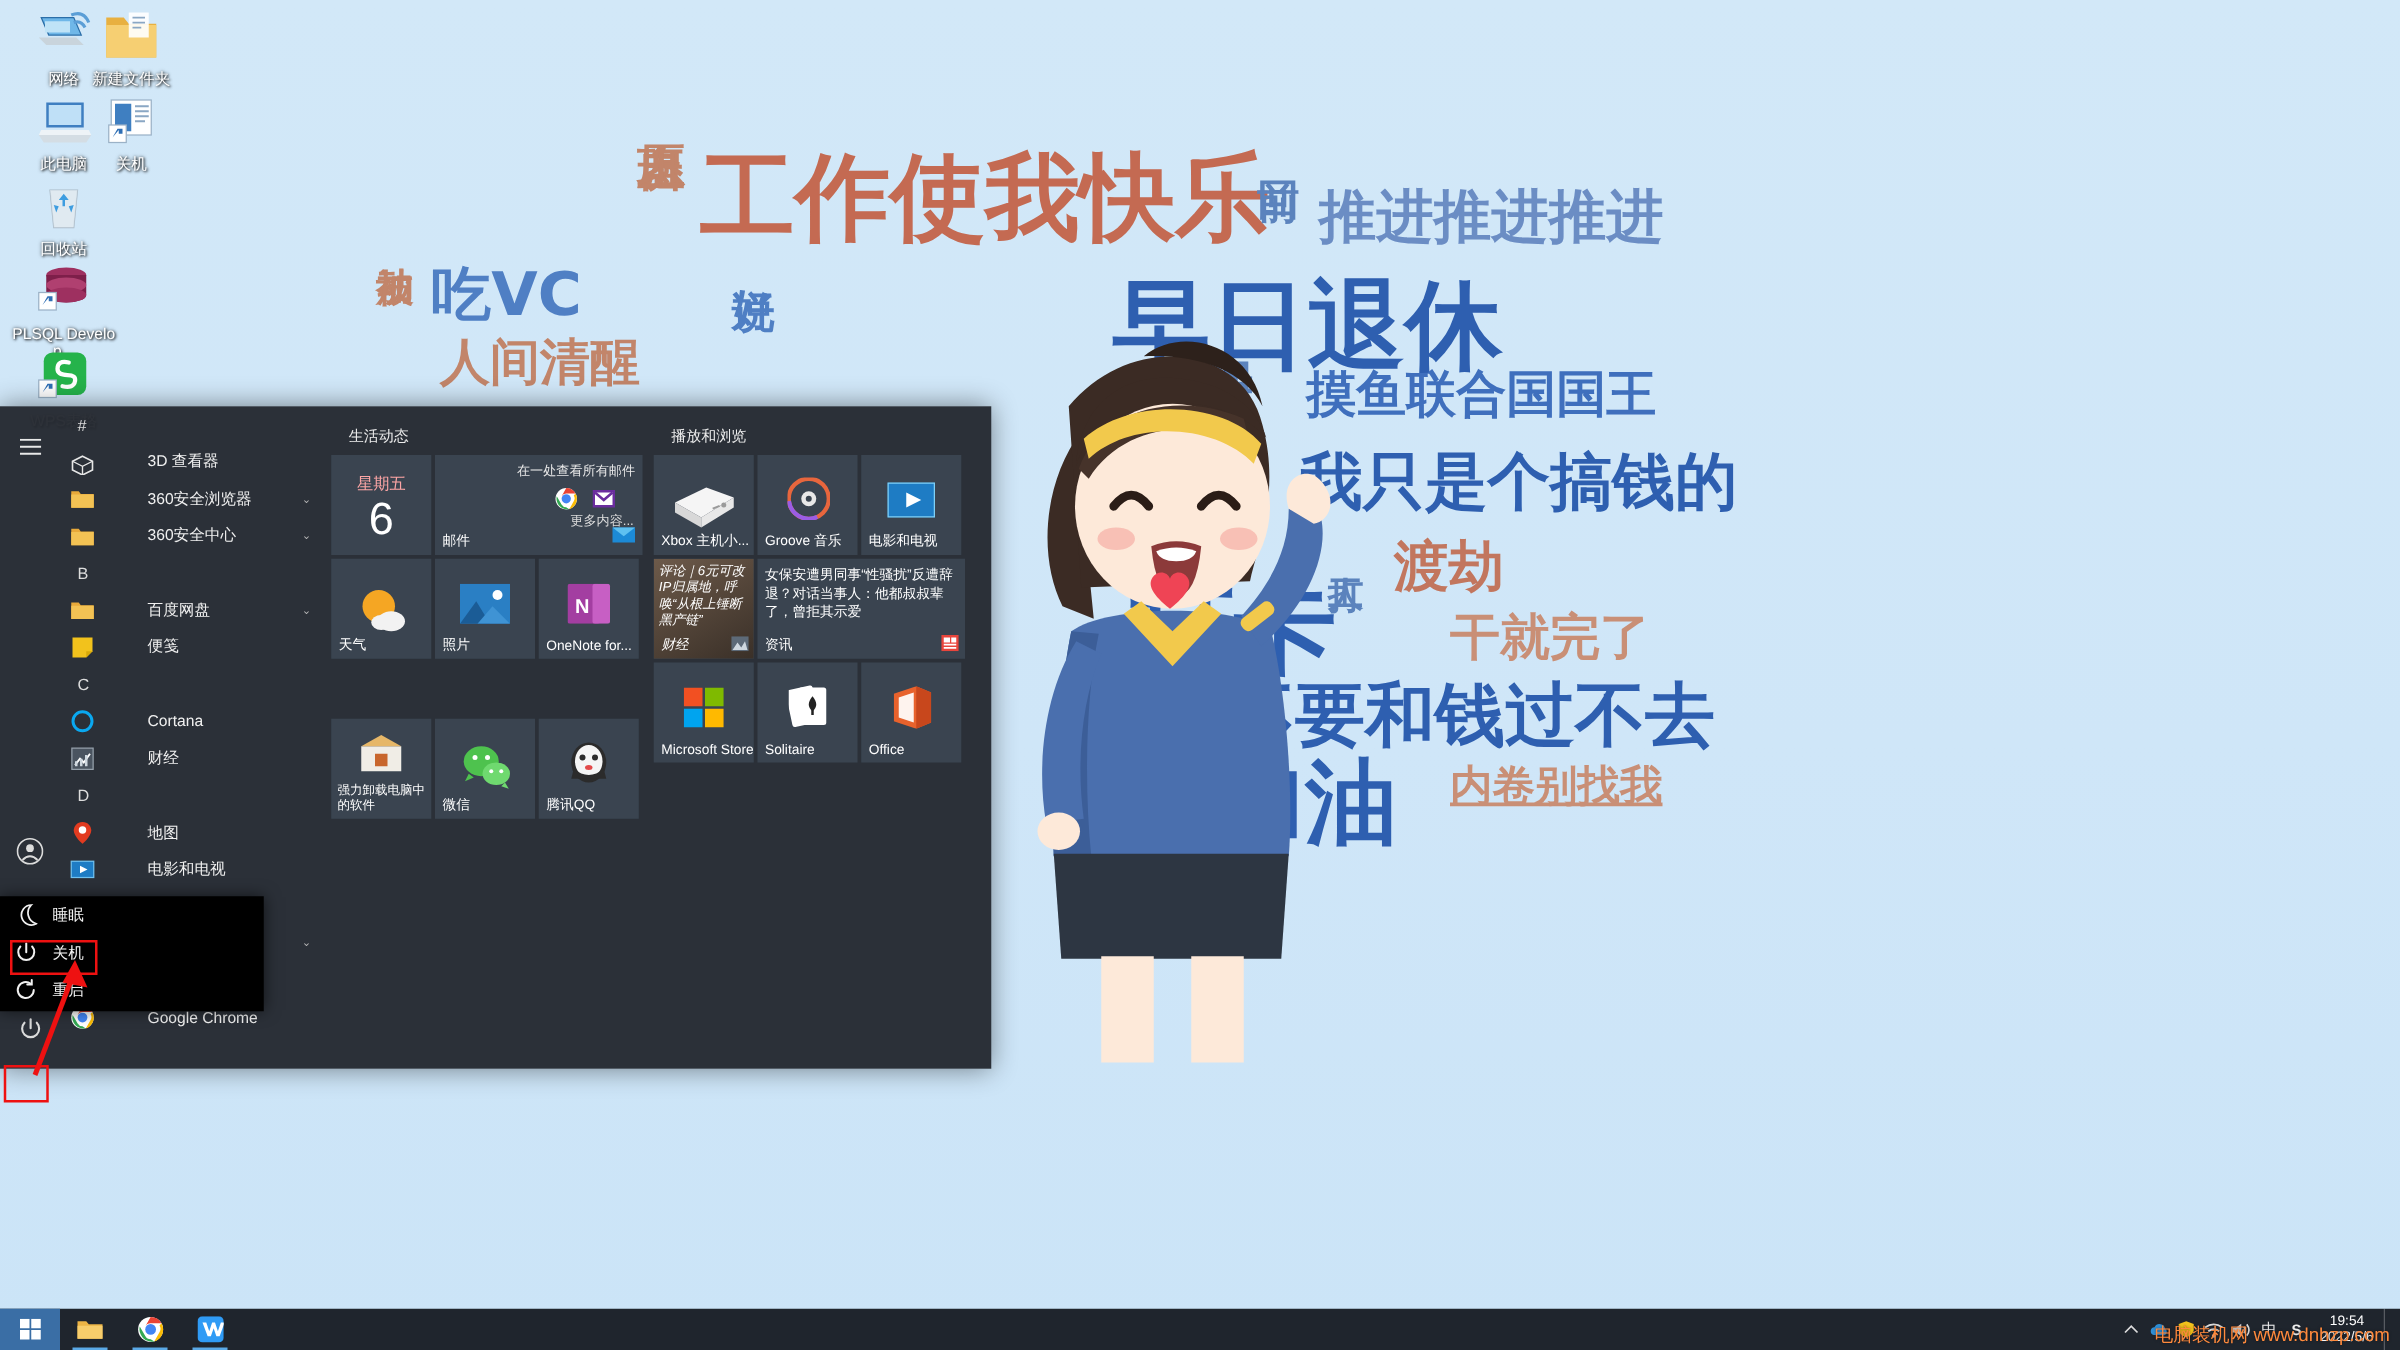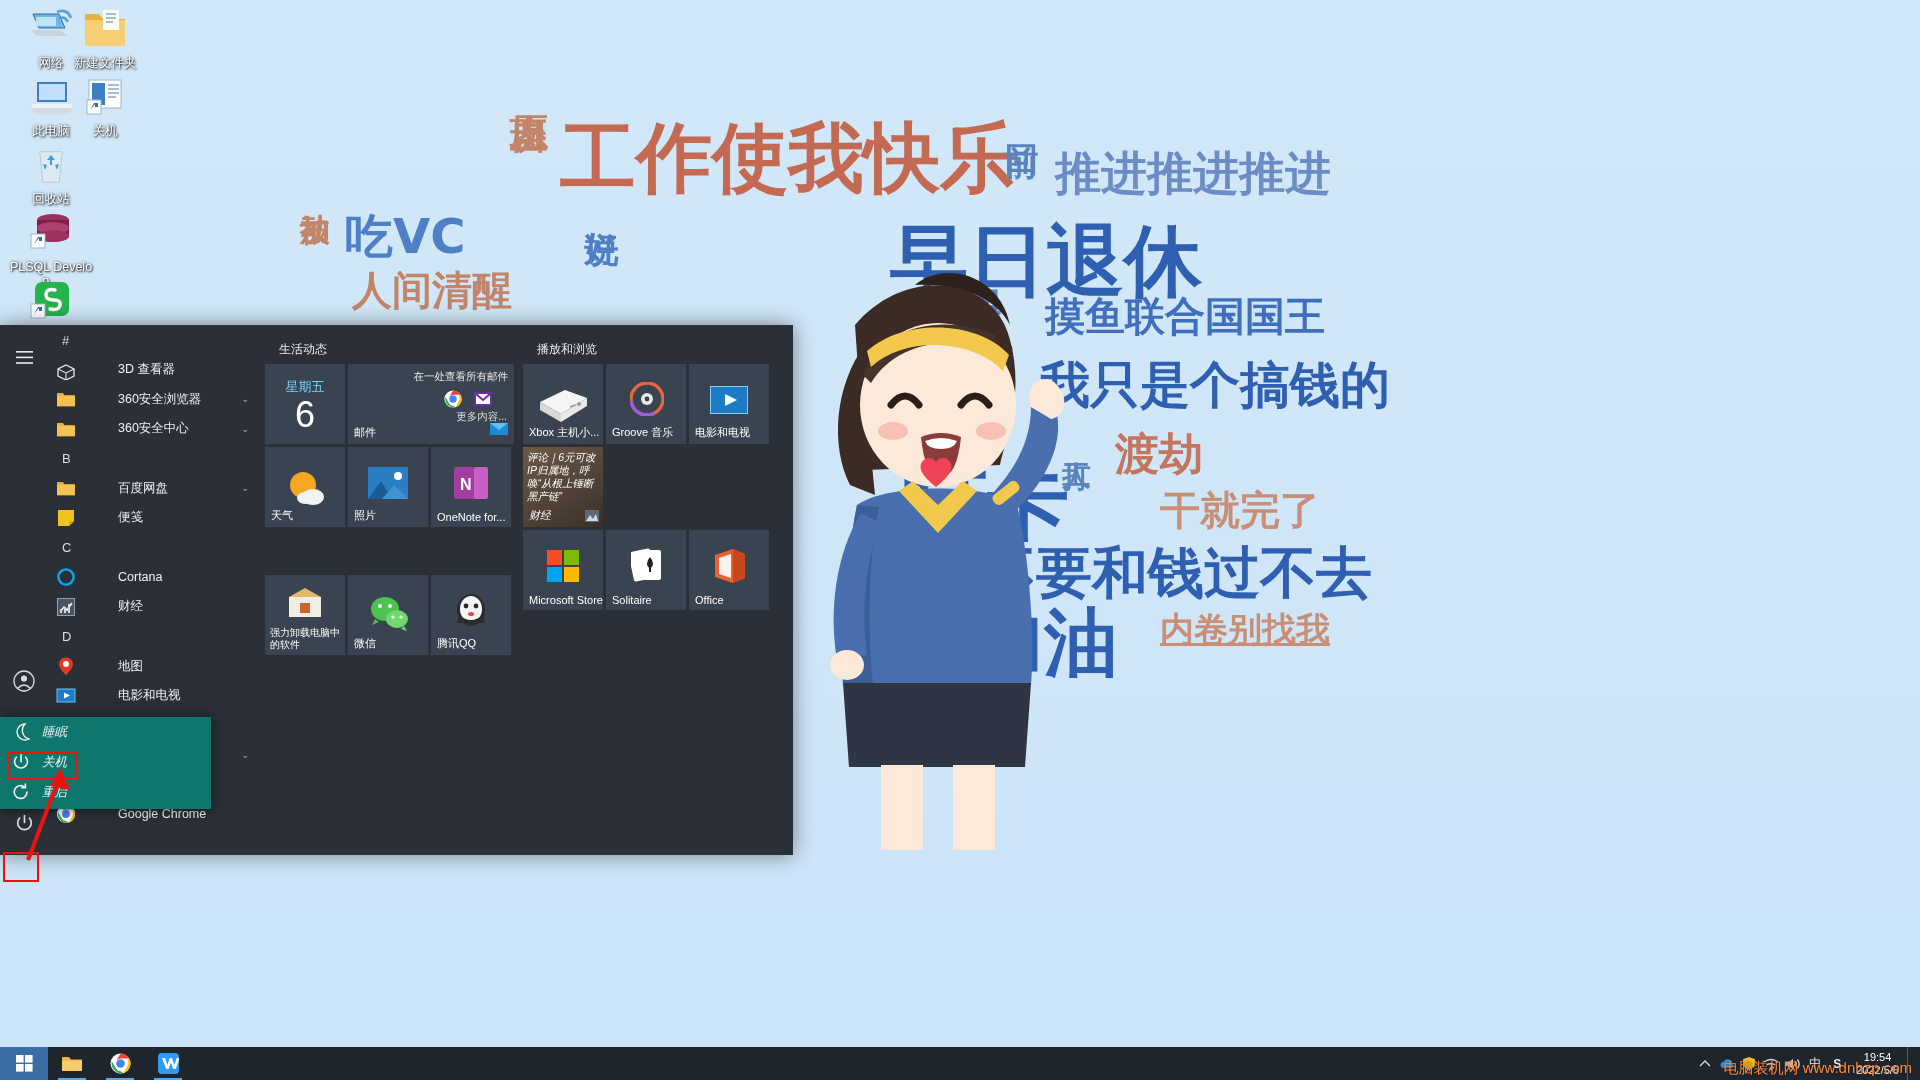--- a/index.html
+++ b/index.html
@@ -45,21 +45,21 @@
 
   #sm-tiles{position:absolute;left:255px;top:0;width:538px;height:530px;}
   .grp-title{position:absolute;font-size:12px;color:#ececec;}
   .tile{position:absolute;background:#3a4450;overflow:hidden;
     color:#fff;font-size:11px;}
   .tile .tl-name{position:absolute;left:6px;bottom:4px;font-size:11px;
     color:#fff;white-space:nowrap;overflow:hidden;max-width:92%;}
 
   
   #powerfly{position:absolute;left:0;top:717px;width:211px;height:92px;
-    background:#0f766e;box-shadow:0 0 12px rgba(0,0,0,.6);font-style:italic;}
+    background:#000000;box-shadow:0 0 12px rgba(0,0,0,.6);}
   .pw-row{height:30px;display:flex;align-items:center;padding-left:12px;
     color:#f2f2f2;font-size:12.5px;}
   .pw-row .pico{width:18px;height:18px;margin-right:12px;flex:0 0 18px;}
 
   
   #redbox-shut{position:absolute;left:8px;top:752px;width:66px;height:24px;
     border:2px solid #ee1111;}
   #redbox-start{position:absolute;left:3px;top:852px;width:32px;height:26px;
     border:2px solid #ee1111;}
   #redarrow{position:absolute;left:10px;top:760px;width:70px;height:110px;}
@@ -352,21 +352,21 @@
             <path d="M12.6 18.7 a9 9 0 0 1 -10.5 -10.8 l4 6.8 a4.5 4.5 0 0 0 3.9 2.3 Z" fill="#34a853"></path>
             <circle cx="10" cy="10" r="3.9" fill="#4285f4"></circle>
           </svg></div>
         <span>Google Chrome</span>
       </div>
     </div>
 
   <div id="sm-tiles">
       <div class="grp-title" style="left: 24px; top: 16px;">生活动态</div>
       <div class="tile" style="left: 10px; top: 39px; width: 80px; height: 80px;">
-        <div style="position:absolute;left:0;right:0;top:14px;text-align:center;font-size:13px;color:#7dd3fc;">星期五</div>
+        <div style="position:absolute;left:0;right:0;top:14px;text-align:center;font-size:13px;color:#fca5a5;">星期五</div>
         <div style="position:absolute;left:0;right:0;top:30px;text-align:center;font-size:36px;color:#fff;font-weight:300;">6</div>
       </div>
       <div class="tile" style="left: 93px; top: 39px; width: 166px; height: 80px;">
         <div style="position:absolute;right:6px;top:6px;font-size:10.5px;color:#e8e8e8;">在一处查看所有邮件</div>
         <div style="position:absolute;right:52px;top:26px;"><svg width="18" height="18" viewBox="0 0 18 18">
             <circle cx="9" cy="9" r="8.6" fill="#fff"></circle>
             <path d="M9 .4 a8.6 8.6 0 0 1 7.4 4.4 l-7.4 0 a4.3 4.3 0 0 0 -3.7 2.1 Z" fill="#ea4335"></path>
             <path d="M16.4 4.8 a8.6 8.6 0 0 1 -5 12.5 l3.7 -6.5 a4.3 4.3 0 0 0 -.1 -4.5 Z" fill="#fbbc05"></path>
             <path d="M11.4 17.3 a8.6 8.6 0 0 1 -10 -10.3 l3.8 6.5 a4.3 4.3 0 0 0 3.7 2.2 Z" fill="#34a853"></path>
             <circle cx="9" cy="9" r="3.7" fill="#4285f4"></circle>
@@ -468,20 +468,31 @@
         <div class="tl-name">电影和电视</div>
       </div>
       <div class="tile" style="left: 268px; top: 122px; width: 80px; height: 80px; font-style: italic;">
         <div style="position:absolute;inset:0;background:linear-gradient(150deg,#6d5a4a,#3a3028);"></div>
         <div style="position:absolute;left:4px;right:4px;top:4px;font-size:10.5px;line-height:13px;color:#fff;">评论｜6元可改IP归属地，呼唤“从根上锤断黑产链”</div>
         <div style="position:absolute;right:4px;bottom:3px;"><svg width="14" height="12" viewBox="0 0 14 12">
             <rect width="14" height="12" fill="#5d6a78"></rect>
             <path d="M1 11 L5 5 L8 9 L11 4 L13 11 Z" fill="#cfd8e0"></path>
           </svg></div>
         <div class="tl-name">财经</div>
+      </div>
+      <div class="tile" style="left: 351px; top: 122px; width: 166px; height: 80px;">
+        <div style="position:absolute;left:6px;right:6px;top:6px;font-size:11px;line-height:15px;color:#fff;">女保安遭男同事“性骚扰”反遭辞退？对话当事人：他都叔叔辈了，曾拒其示爱</div>
+        <div style="position:absolute;right:5px;bottom:3px;"><svg width="14" height="13" viewBox="0 0 14 13">
+            <rect width="14" height="13" fill="#e8453c"></rect>
+            <rect x="2" y="2" width="5" height="4" fill="#fff"></rect>
+            <rect x="2" y="7" width="10" height="1.4" fill="#fff"></rect>
+            <rect x="2" y="9.6" width="10" height="1.4" fill="#fff"></rect>
+            <rect x="8" y="2" width="4" height="4" fill="#fff"></rect>
+          </svg></div>
+        <div class="tl-name">资讯</div>
       </div>
       <div class="tile" style="left: 268px; top: 205px; width: 80px; height: 80px;">
         <div style="position:absolute;left:24px;top:20px;"><svg width="32" height="32" viewBox="0 0 32 32">
             <rect x="0" y="0" width="15" height="15" fill="#f25022"></rect>
             <rect x="17" y="0" width="15" height="15" fill="#7fba00"></rect>
             <rect x="0" y="17" width="15" height="15" fill="#00a4ef"></rect>
             <rect x="17" y="17" width="15" height="15" fill="#ffb900"></rect>
           </svg></div>
         <div class="tl-name">Microsoft Store</div>
       </div>

